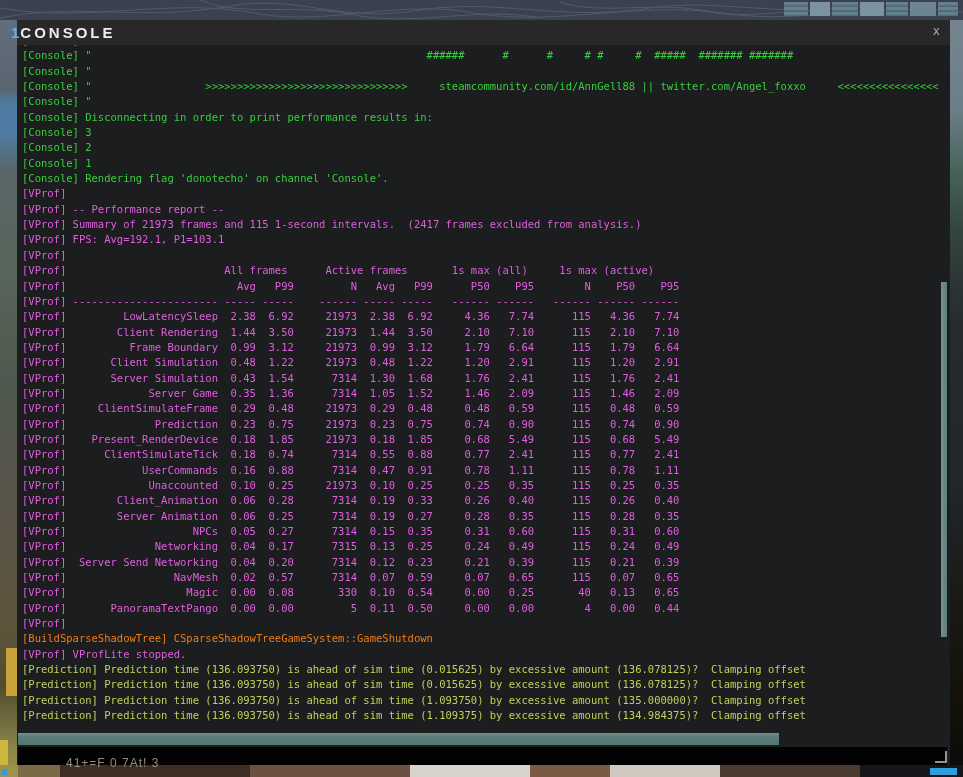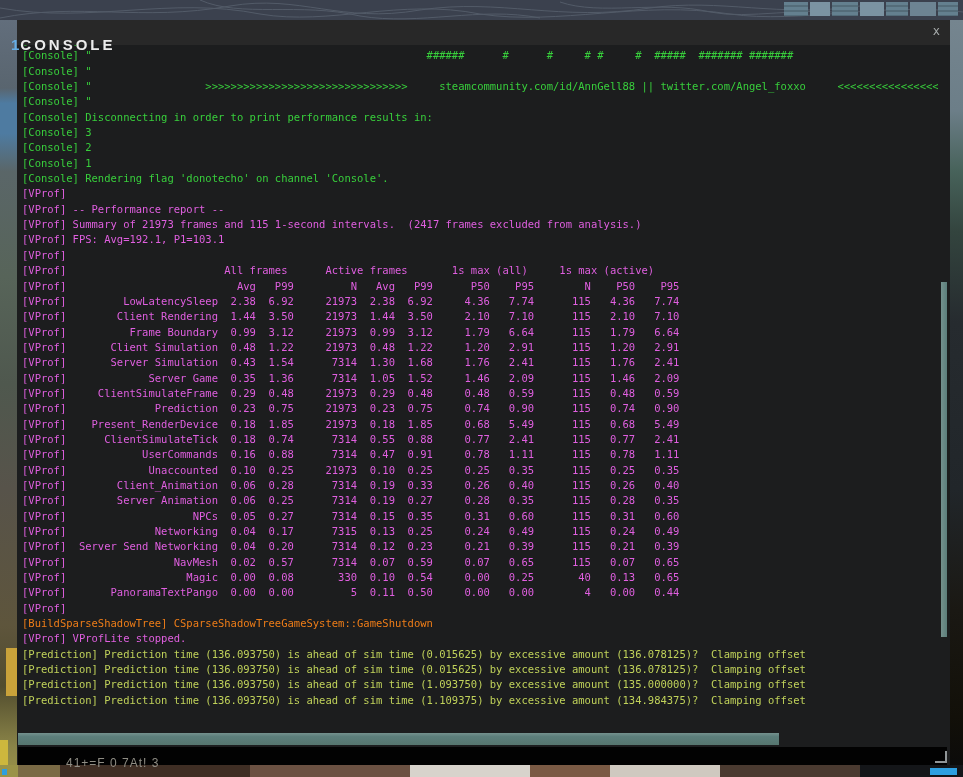--- a/index.html
+++ b/index.html
@@ -20,21 +20,21 @@
     background:linear-gradient(#75858f 0%,#6c7e88 12%,#47625a 20%,#33443e 28%,#262b2f 40%,#21262a 62%,#1a1813 78%,#121009 92%,#0a0a0a 100%);}
   .bg-bottom{position:absolute;left:0;top:765px;width:963px;height:12px;background:#3a2e24;}
   .bg-bottom .seg{position:absolute;top:0;height:12px;}
   .blue-bar{position:absolute;left:930px;top:768px;width:27px;height:7px;background:#2d9fe0;}
   .blue-tick{position:absolute;left:2px;top:769px;width:5px;height:6px;background:#2d9fe0;}
   .hud-text{position:absolute;left:66px;top:756px;z-index:6;color:#8f8d84;
     font-family:"Liberation Sans",sans-serif;font-size:12px;letter-spacing:1px;}
   
   .console-window{position:absolute;left:17px;top:20px;width:933px;height:745px;background:#1c1d1e;z-index:3;}
   .titlebar{position:absolute;left:0;top:0;width:100%;height:25px;background:#282828;}
-  .title{position:absolute;left:-6px;top:16px;font-family:"Liberation Sans",sans-serif;
+  .title{position:absolute;left:-6px;top:4px;font-family:"Liberation Sans",sans-serif;
     font-weight:bold;font-size:15px;letter-spacing:3px;color:#ececec;white-space:nowrap;}
   .tab-num{color:#66aee6;letter-spacing:1px;}
   .close-btn{position:absolute;right:10px;top:4px;color:#a8adad;font-family:"DejaVu Sans Mono",monospace;
     font-size:12px;cursor:pointer;}
   .log{position:absolute;left:5px;top:25px;width:916px;height:696px;overflow:hidden;}
   .line{white-space:pre;height:15.35px;line-height:15.35px;font-size:10.5px;font-family:"DejaVu Sans Mono",monospace;}
   .line:first-child{margin-top:-12px;}
   .c-green{color:#38cf3c;}
   .c-magenta{color:#e05fe0;}
   .c-orange{color:#ee7d18;}
@@ -107,20 +107,21 @@
       <div class="line c-green">[Console] 2</div>
       <div class="line c-green">[Console] 1</div>
       <div class="line c-green">[Console] Rendering flag 'donotecho' on channel 'Console'.</div>
       <div class="line c-magenta">[VProf]</div>
       <div class="line c-magenta">[VProf] -- Performance report --</div>
       <div class="line c-magenta">[VProf] Summary of 21973 frames and 115 1-second intervals.  (2417 frames excluded from analysis.)</div>
       <div class="line c-magenta">[VProf] FPS: Avg=192.1, P1=103.1</div>
       <div class="line c-magenta">[VProf]</div>
       <div class="line c-magenta">[VProf]                         All frames      Active frames       1s max (all)     1s max (active)</div>
       <div class="line c-magenta">[VProf]                           Avg   P99         N   Avg   P99      P50    P95        N    P50    P95</div>
+      <div class="line c-magenta">[VProf] ----------------------- ----- -----    ------ ----- -----   ------ ------   ------ ------ ------</div>
       <div class="line c-magenta">[VProf]         LowLatencySleep  2.38  6.92     21973  2.38  6.92     4.36   7.74      115   4.36   7.74</div>
       <div class="line c-magenta">[VProf]        Client Rendering  1.44  3.50     21973  1.44  3.50     2.10   7.10      115   2.10   7.10</div>
       <div class="line c-magenta">[VProf]          Frame Boundary  0.99  3.12     21973  0.99  3.12     1.79   6.64      115   1.79   6.64</div>
       <div class="line c-magenta">[VProf]       Client Simulation  0.48  1.22     21973  0.48  1.22     1.20   2.91      115   1.20   2.91</div>
       <div class="line c-magenta">[VProf]       Server Simulation  0.43  1.54      7314  1.30  1.68     1.76   2.41      115   1.76   2.41</div>
       <div class="line c-magenta">[VProf]             Server Game  0.35  1.36      7314  1.05  1.52     1.46   2.09      115   1.46   2.09</div>
       <div class="line c-magenta">[VProf]     ClientSimulateFrame  0.29  0.48     21973  0.29  0.48     0.48   0.59      115   0.48   0.59</div>
       <div class="line c-magenta">[VProf]              Prediction  0.23  0.75     21973  0.23  0.75     0.74   0.90      115   0.74   0.90</div>
       <div class="line c-magenta">[VProf]    Present_RenderDevice  0.18  1.85     21973  0.18  1.85     0.68   5.49      115   0.68   5.49</div>
       <div class="line c-magenta">[VProf]      ClientSimulateTick  0.18  0.74      7314  0.55  0.88     0.77   2.41      115   0.77   2.41</div>

